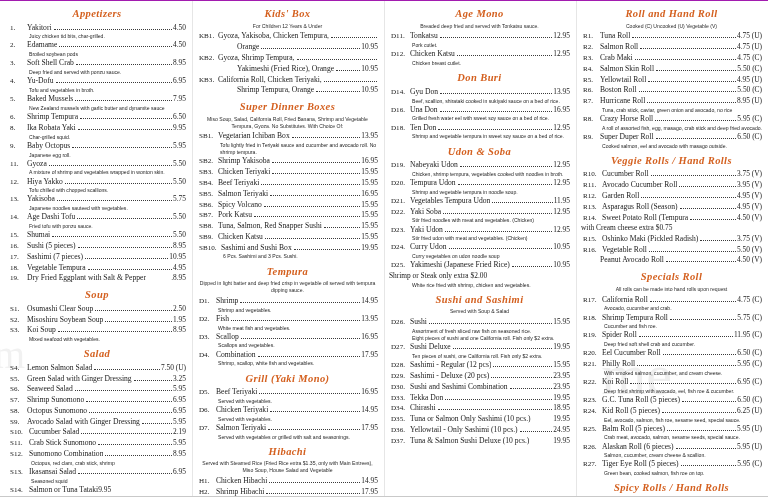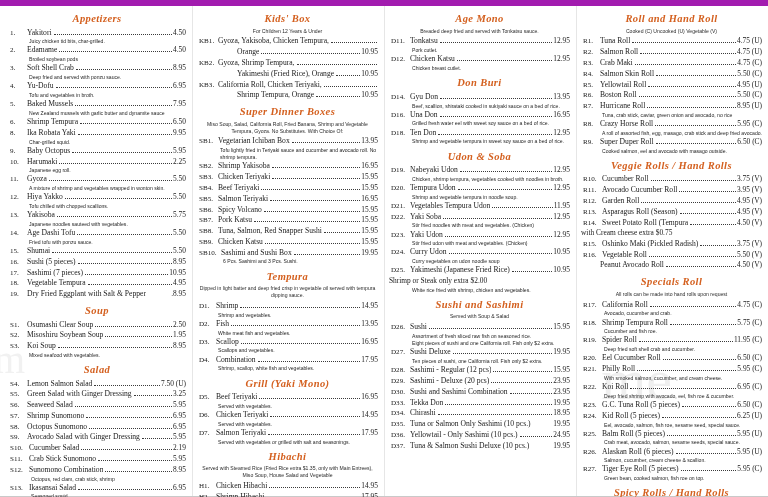--- a/index.html
+++ b/index.html
@@ -8,21 +8,21 @@
     background:#ffffff;
     font-family:"Liberation Serif", serif;
     color:#1a1a1a;
     overflow:hidden;
   }
   .page{
     width:768px;height:497px;
     box-sizing:border-box;
     display:flex;
     position:relative;
-    border-top:6px solid #a21caf;
+    border-top:1px solid #a21caf;
     border-bottom:1px solid #c9c9c9;
   }
   .col{
     width:192px;
     box-sizing:border-box;
     padding:4px 6px 0 4px;
     position:relative;
   }
   .col + .col{border-left:1px solid #e6e6e6;}
   .col.c1{padding-left:8px;}
@@ -179,26 +179,20 @@
         <span class="dots"></span>
         <span class="pr">9.95</span>
       </div>
       <div class="desc ">Char-grilled squid.</div>
       <div class="row">
         <span class="num ">9.</span>
         <span class="nm">Baby Octopus</span>
         <span class="dots"></span>
         <span class="pr">5.95</span>
       </div>
-      <div class="row">
-        <span class="num ">10.</span>
-        <span class="nm">Harumaki</span>
-        <span class="dots"></span>
-        <span class="pr">2.25</span>
-      </div>
       <div class="desc ">Japanese egg roll.</div>
       <div class="row">
         <span class="num ">11.</span>
         <span class="nm">Gyoza</span>
         <span class="dots"></span>
         <span class="pr">5.50</span>
       </div>
       <div class="desc ">A mixture of shrimp and vegetables wrapped in wonton skin.</div>
       <div class="row">
         <span class="num ">12.</span>

